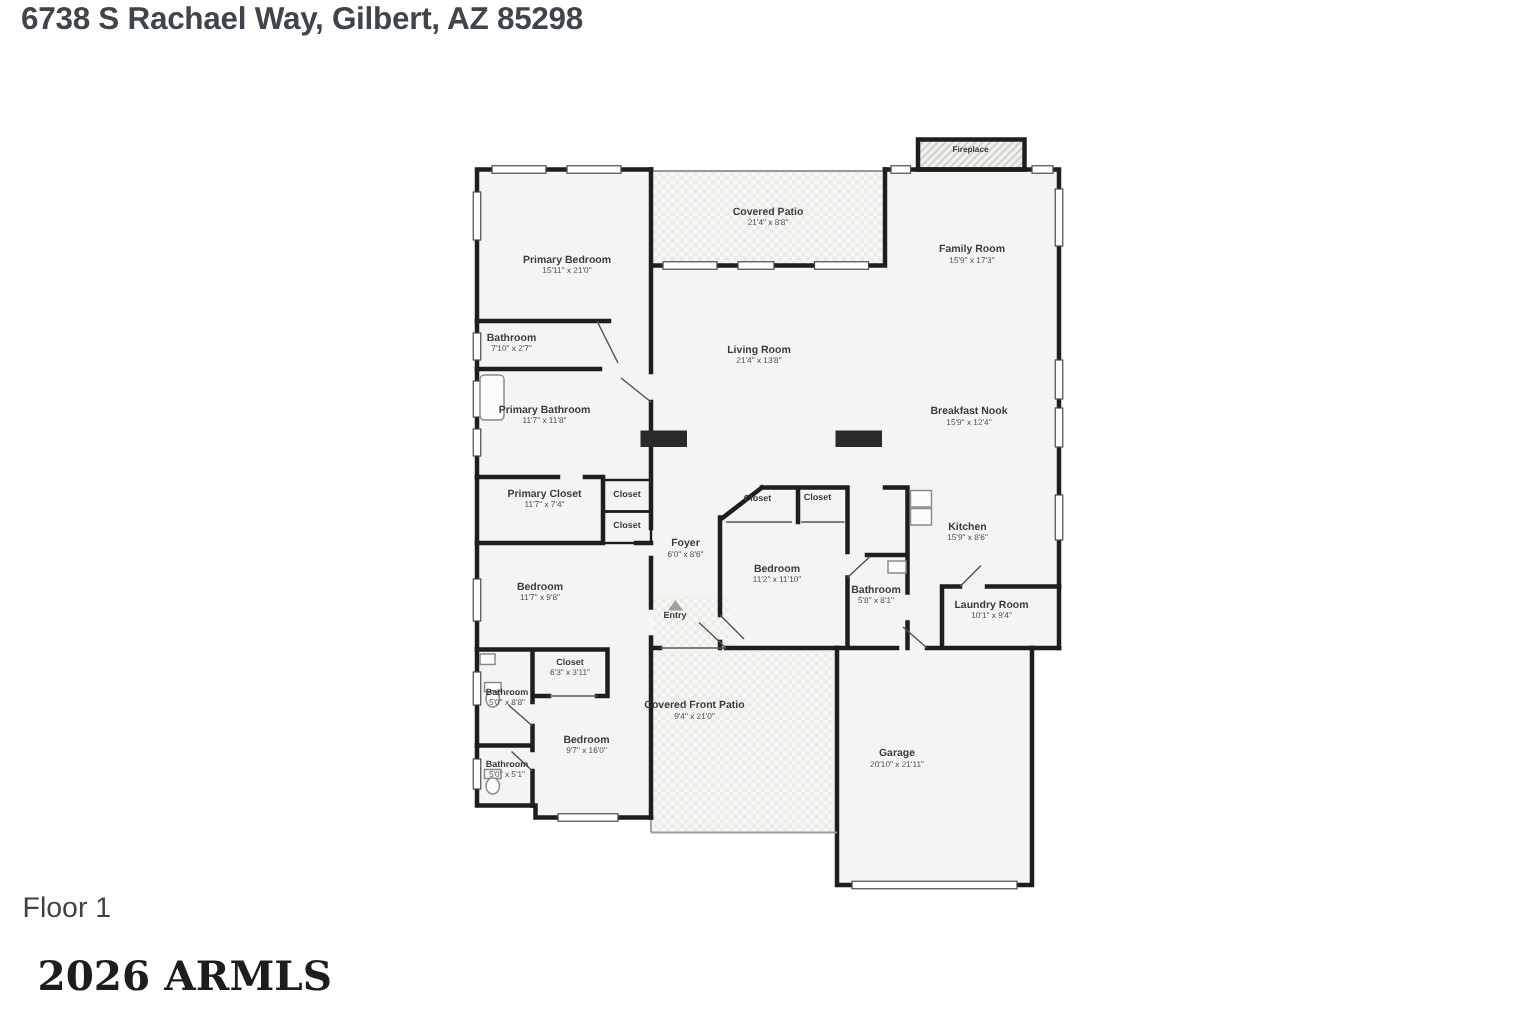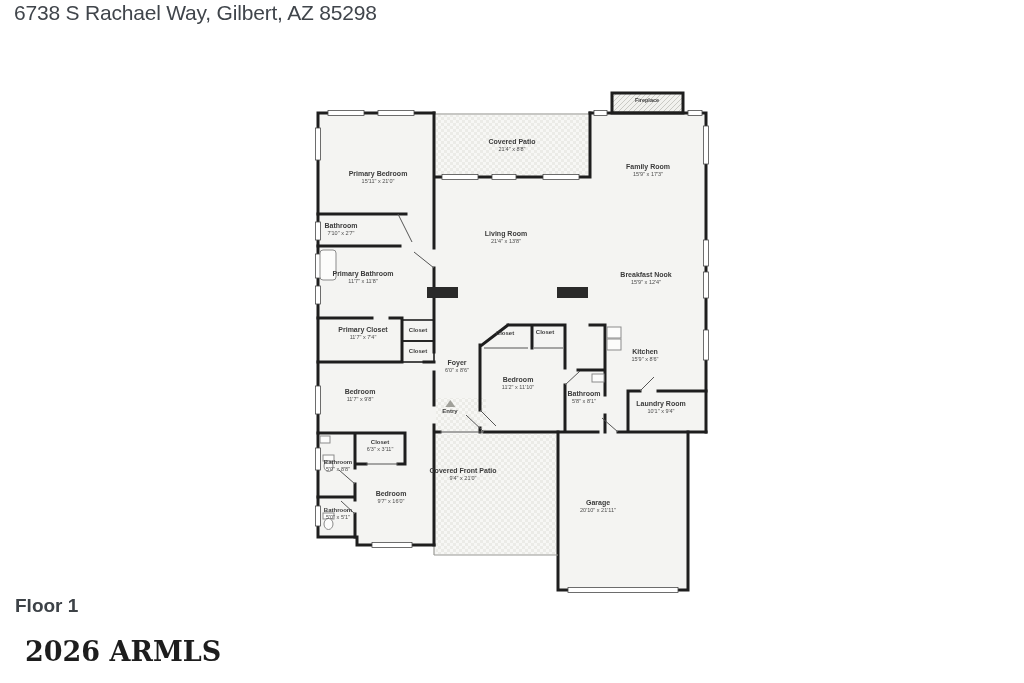--- a/index.html
+++ b/index.html
@@ -1,19 +1,19 @@
 <!DOCTYPE html>
 <html><head>
 <meta charset="utf-8">
 <style>
   html,body{margin:0;padding:0;background:#fff;}
   .canvas{position:relative;width:1024px;height:683px;background:#ffffff;overflow:hidden;
           font-family:"Liberation Sans",sans-serif;}
-  .title{position:absolute;left:14px;top:1px;font-size:21px;font-weight:normal;color:#40454b;letter-spacing:-0.2px;}
-  .floor-label{position:absolute;left:15px;top:595px;font-size:19px;font-weight:bold;color:#3d4247;}
+  .title{position:absolute;left:14px;top:1px;font-size:21px;font-weight:bold;color:#40454b;letter-spacing:-0.2px;}
+  .floor-label{position:absolute;left:15px;top:595px;font-size:19px;font-weight:normal;color:#3d4247;}
   .watermark{position:absolute;left:1px;top:636px;font-size:27px;font-weight:bold;color:#1d1d1d;
              font-family:"DejaVu Serif",serif;letter-spacing:0px;padding-left:24px;}
   .disclaimer{position:absolute;left:0;top:661px;width:1024px;text-align:center;font-size:7.5px;color:#1c1c1c;}
   .plan{position:absolute;left:0;top:0;width:1024px;height:683px;}
   .plan svg{position:absolute;left:0;top:0;}
   .room-label{position:absolute;transform:translateX(-50%);text-align:center;white-space:nowrap;color:#3b3b3b;}
   .room-name{font-size:7px;font-weight:bold;line-height:1.15;}
   .room-dims{font-size:5.5px;color:#4c4c4c;line-height:1.2;}
   .room-dims:empty{display:none;}
   .sm .room-name{font-size:6px;}

